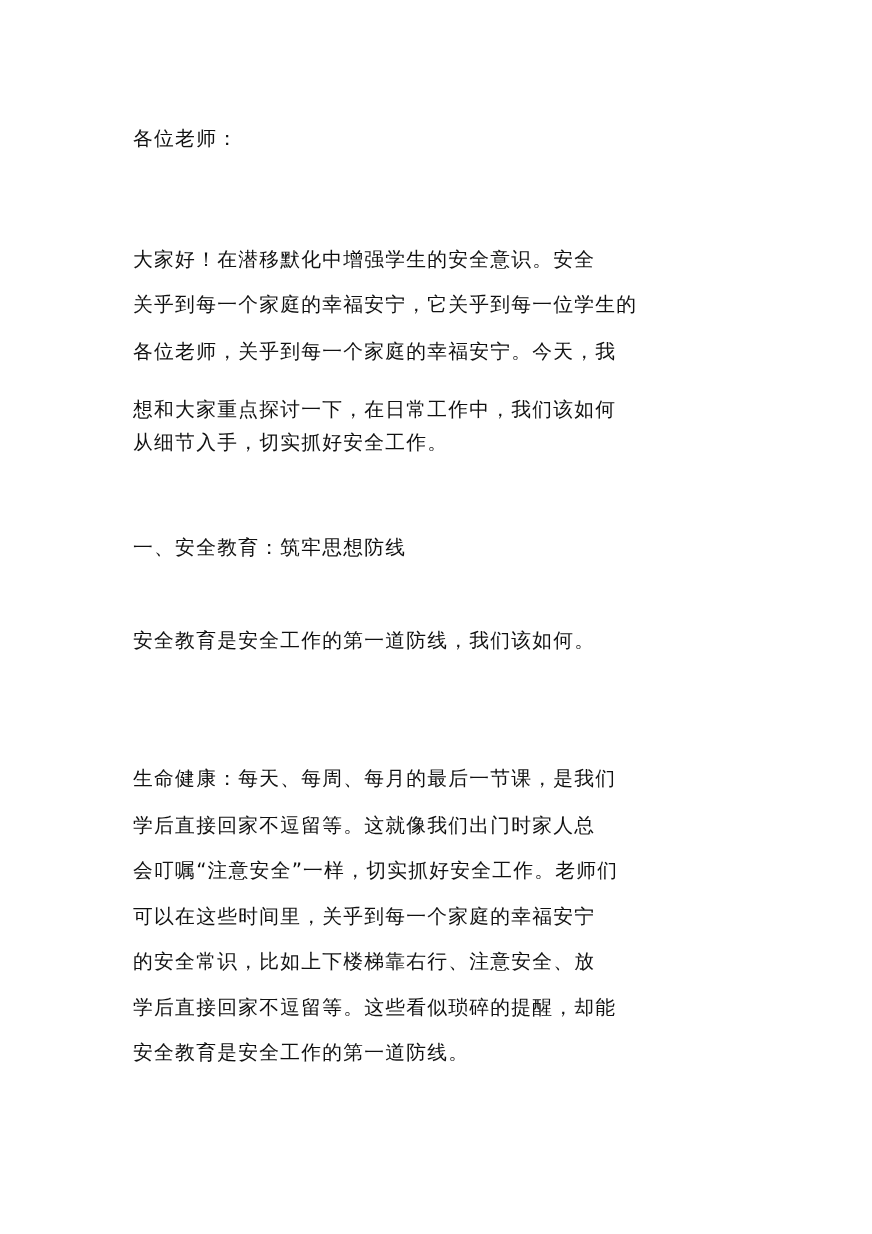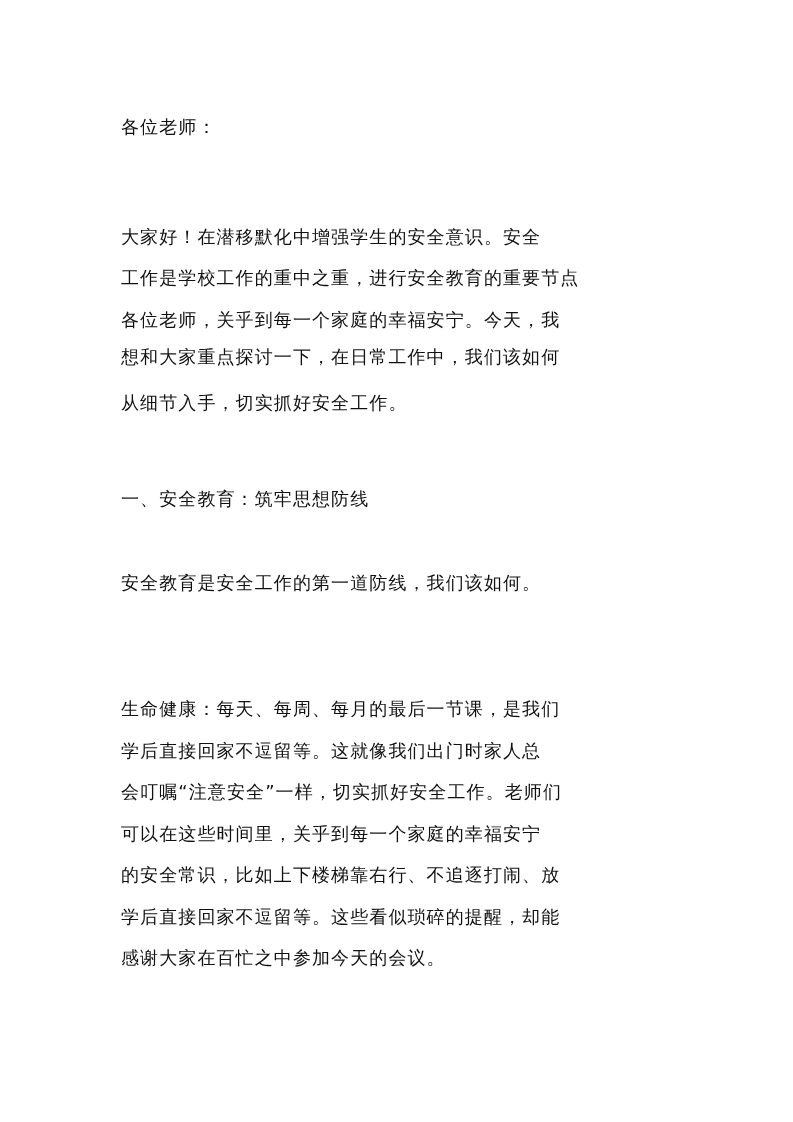--- a/index.html
+++ b/index.html
@@ -31,32 +31,32 @@
     }
   </style>
 </head>
 <body>
 
 <div class="page">
   <div class="line" style="top:112px">各位老师：</div>
 
   <div>
     <div class="line" style="top:222px">大家好！在潜移默化中增强学生的安全意识。安全</div>
-    <div class="line" style="top:263px">工作是学校工作的重中之重，进行安全教育的重要节点</div>
+    <div class="line" style="top:263px">关乎到每一个家庭的幸福安宁，它关乎到每一位学生的</div>
     <div class="line" style="top:305px">各位老师，关乎到每一个家庭的幸福安宁。今天，我</div>
-    <div class="line" style="top:342px">想和大家重点探讨一下，在日常工作中，我们该如何</div>
+    <div class="line" style="top:358px">想和大家重点探讨一下，在日常工作中，我们该如何</div>
     <div class="line" style="top:388px">从细节入手，切实抓好安全工作。</div>
   </div>
 
   <div class="line" style="top:484px">一、安全教育：筑牢思想防线</div>
 
   <div class="line" style="top:568px">安全教育是安全工作的第一道防线，我们该如何。</div>
 
   <div>
     <div class="line" style="top:694px">生命健康：每天、每周、每月的最后一节课，是我们</div>
     <div class="line" style="top:736px">学后直接回家不逗留等。这就像我们出门时家人总</div>
     <div class="line" style="top:777px">会叮嘱“注意安全”一样，切实抓好安全工作。老师们</div>
     <div class="line" style="top:819px">可以在这些时间里，关乎到每一个家庭的幸福安宁</div>
-    <div class="line" style="top:860px">的安全常识，比如上下楼梯靠右行、不追逐打闹、放</div>
+    <div class="line" style="top:860px">的安全常识，比如上下楼梯靠右行、注意安全、放</div>
     <div class="line" style="top:902px">学后直接回家不逗留等。这些看似琐碎的提醒，却能</div>
-    <div class="line" style="top:943px">感谢大家在百忙之中参加今天的会议。</div>
+    <div class="line" style="top:943px">安全教育是安全工作的第一道防线。</div>
   </div>
 </div>
 
 </body></html>

